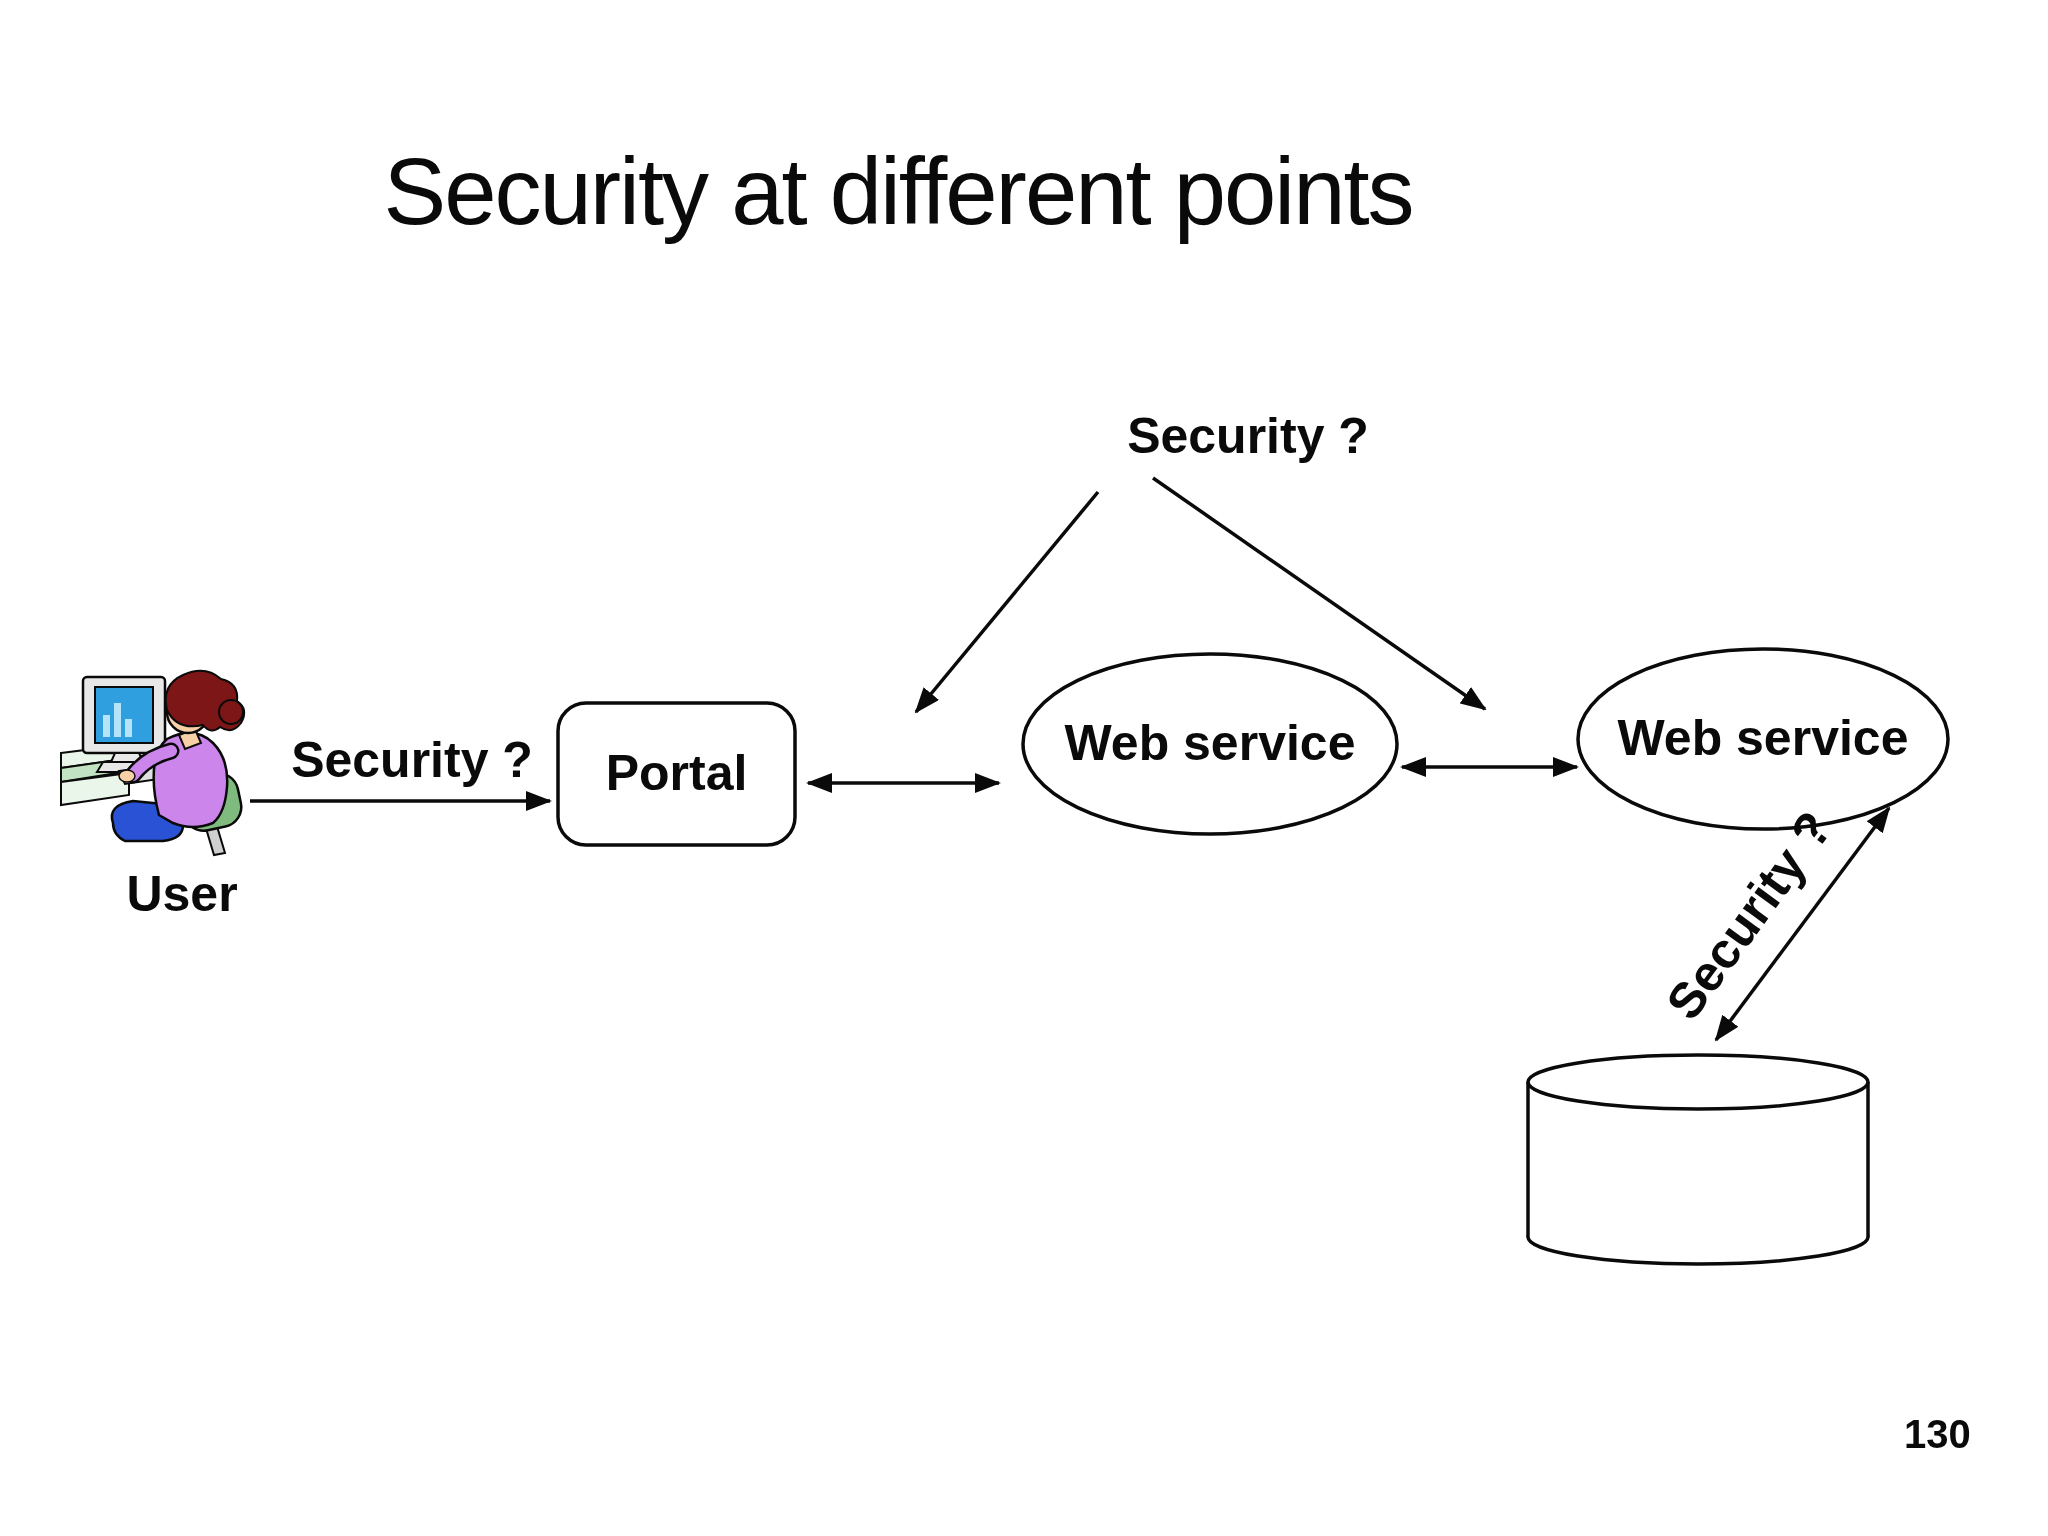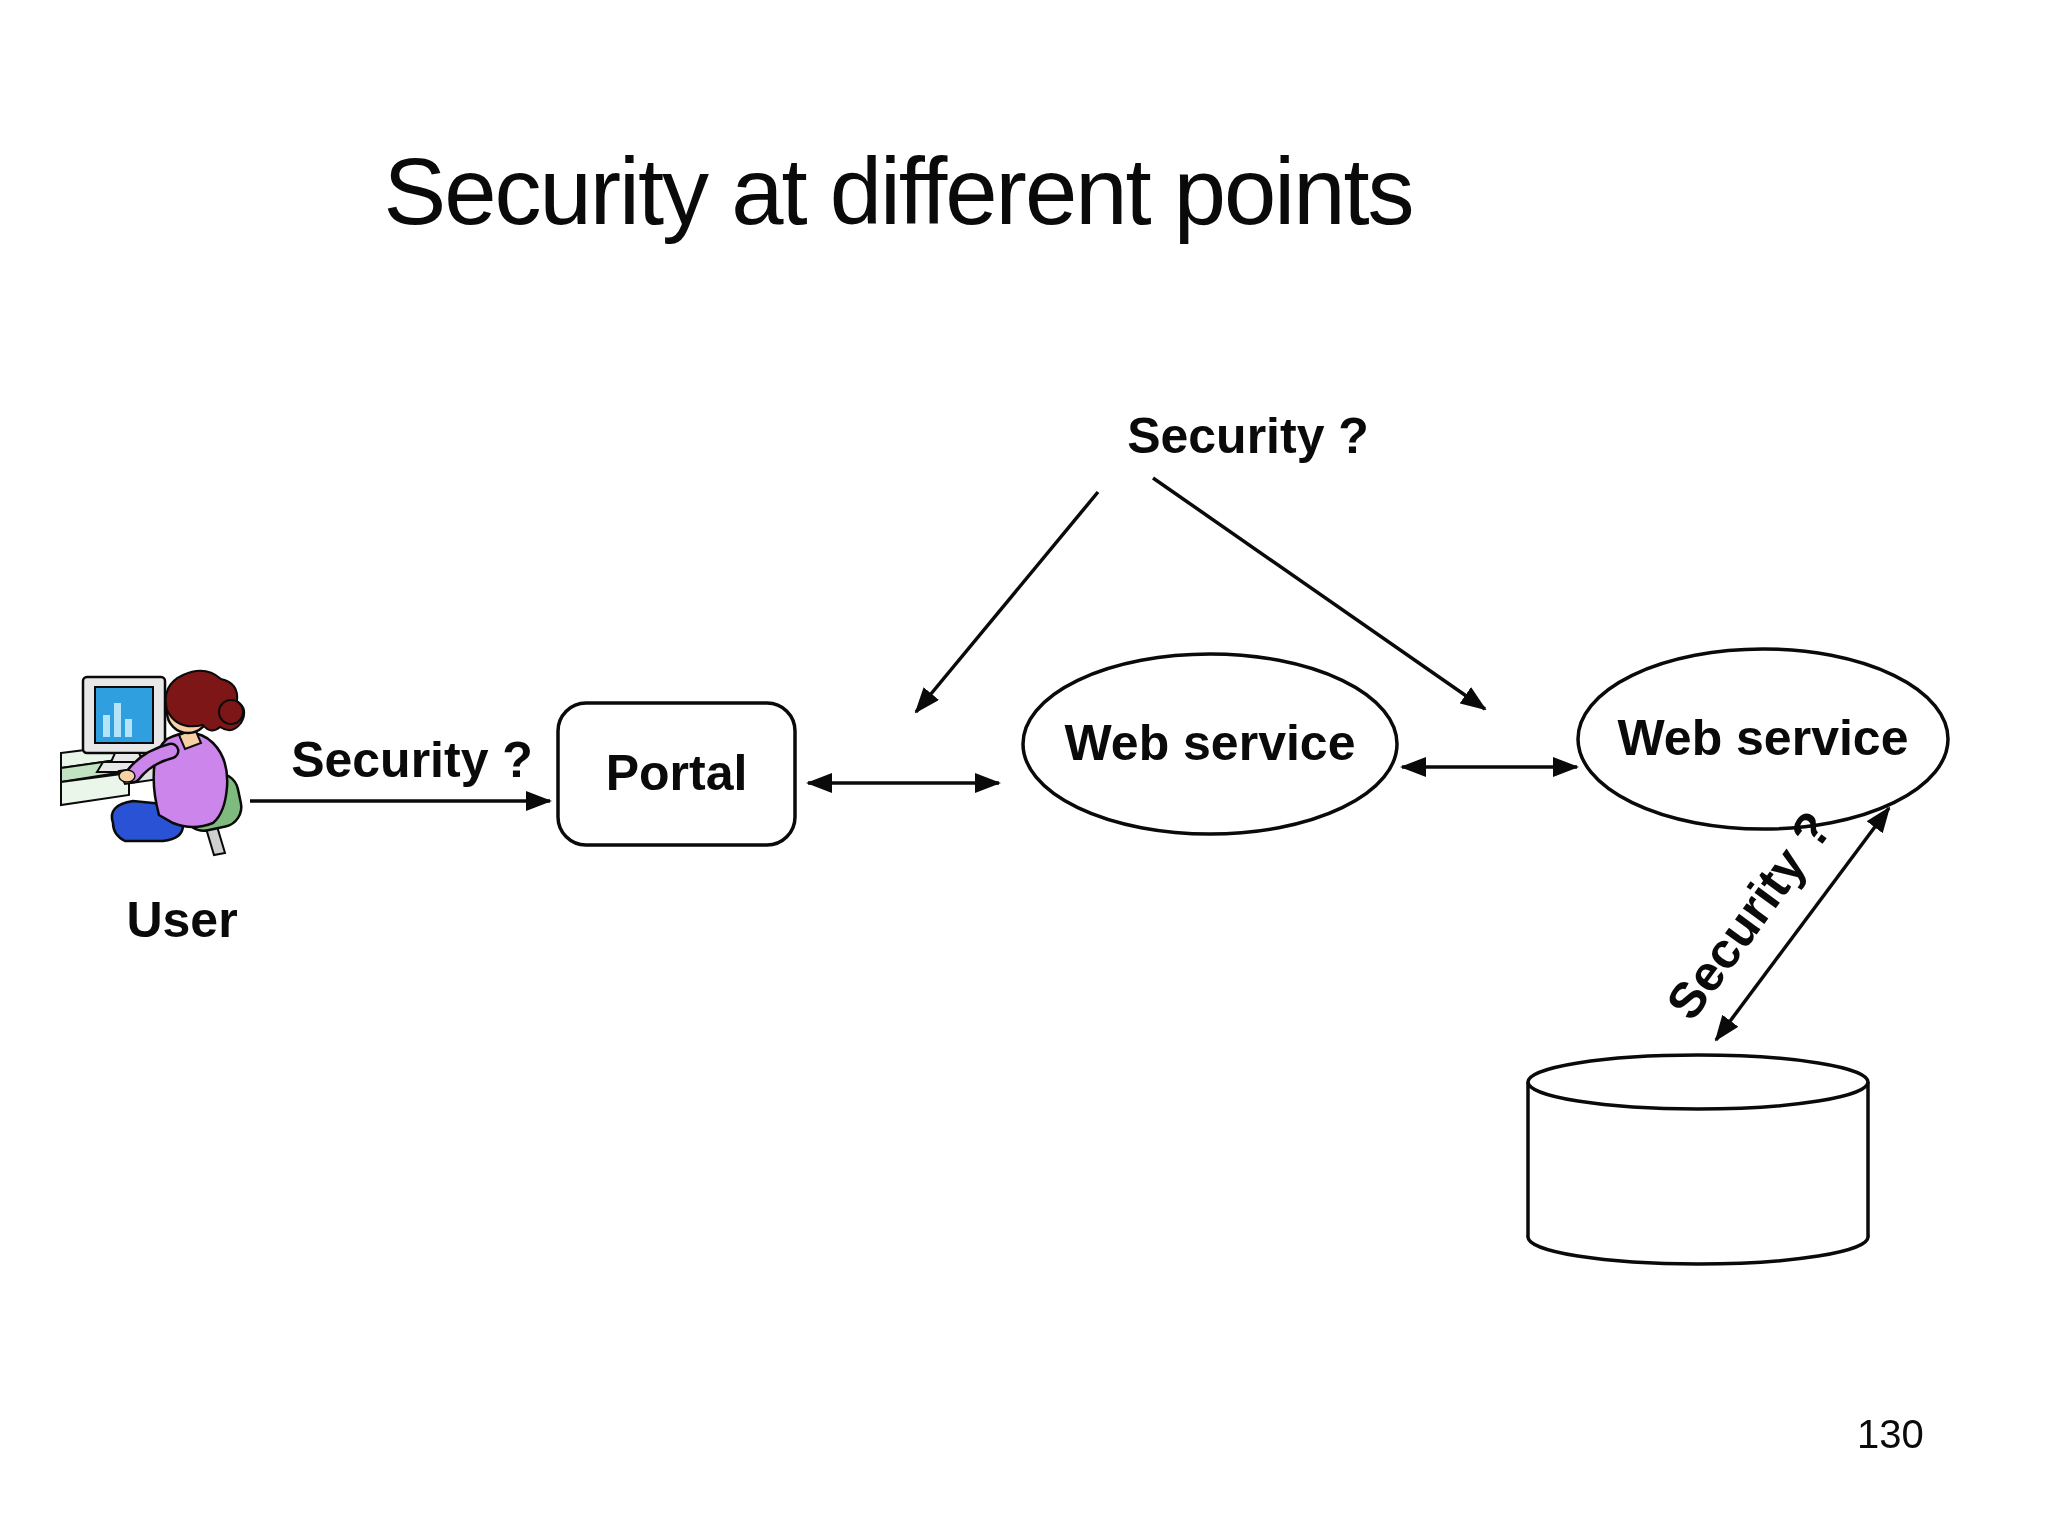--- a/index.html
+++ b/index.html
@@ -10,21 +10,21 @@
   .abs{position:absolute;}
   .title{
     top:138px;left:0;width:1752px;padding-left:44px;box-sizing:border-box;
     text-align:center;font-size:94px;font-weight:400;letter-spacing:-2px;white-space:nowrap;
   }
   .lbl{font-size:50px;font-weight:700;line-height:1.15;white-space:nowrap;}
   .lbl.center{text-align:center;}
   .node-label{display:flex;align-items:center;justify-content:center;}
   .legacy-label{white-space:pre-line;line-height:60px;}
   .rotated{transform:translate(-50%,-50%) rotate(-54deg);transform-origin:center center;}
-  .page-number{font-size:40px;font-weight:400;}
+  .page-number{font-size:40px;font-weight:700;margin-left:47px;}
   svg{display:block;}
   .diagram-svg{position:absolute;left:0;top:0;}
   .shape{fill:#ffffff;stroke:var(--ink,#0a0a0a);stroke-width:3.5;}
   .arrow{stroke:var(--ink,#0a0a0a);stroke-width:3.5;fill:none;}
 </style>
 </head>
 <body>
 
 <div class="slide">
 
@@ -100,20 +100,20 @@
   <div class="abs lbl center" style="left:1123px;top:408px;width:250px;">Security ?</div>
 
   <div class="abs lbl center" style="left:287px;top:732px;width:250px;">Security ?</div>
 
   <div class="abs lbl node-label" style="left:558px;top:703px;width:237px;height:142px;border-radius:26px;">Portal</div>
 
   <div class="abs lbl node-label" style="left:1023px;top:714px;width:374px;height:60px;">Web service</div>
 
   <div class="abs lbl node-label" style="left:1578px;top:709px;width:370px;height:60px;">Web service</div>
 
-  <div class="abs lbl center" style="left:107px;top:892px;width:150px;">User</div>
+  <div class="abs lbl center" style="left:107px;top:866px;width:150px;">User</div>
 
 
   <div class="abs lbl rotated" style="left:1750px;top:916px;">Security ?</div>
 
   <div class="abs page-number" style="left:1857px;top:1412px;">130</div>
 
 </div>
 
 </body></html>

